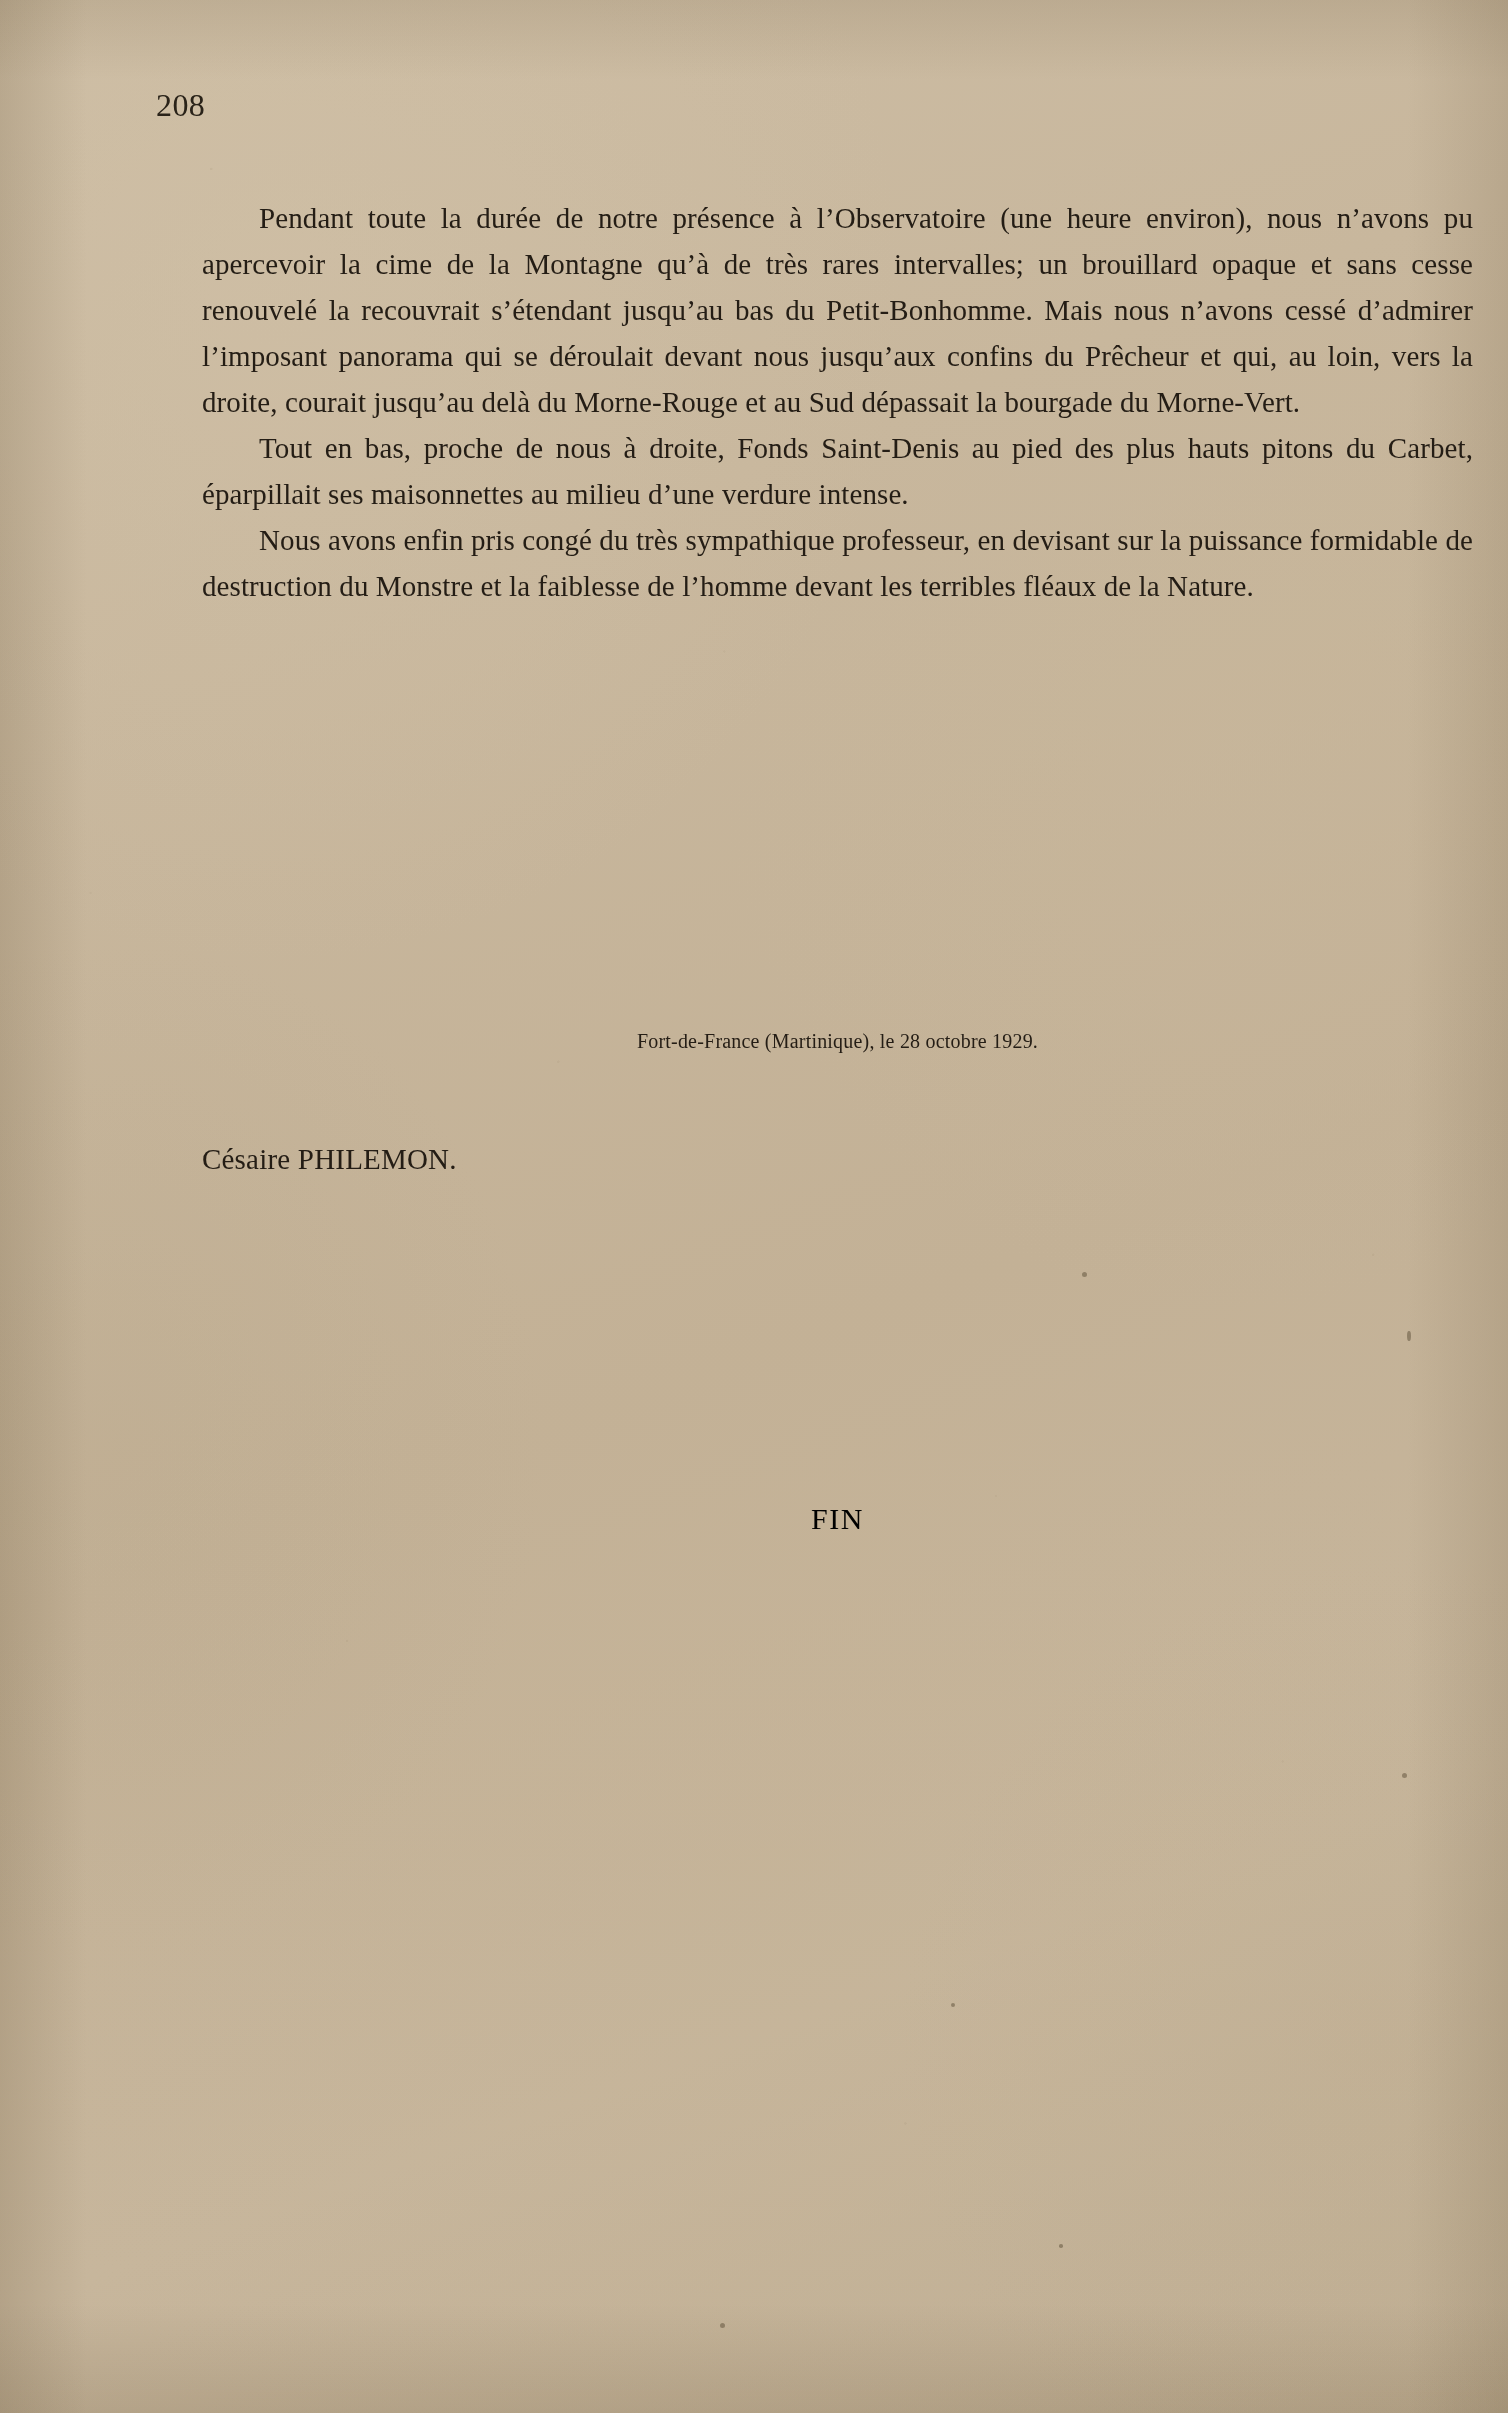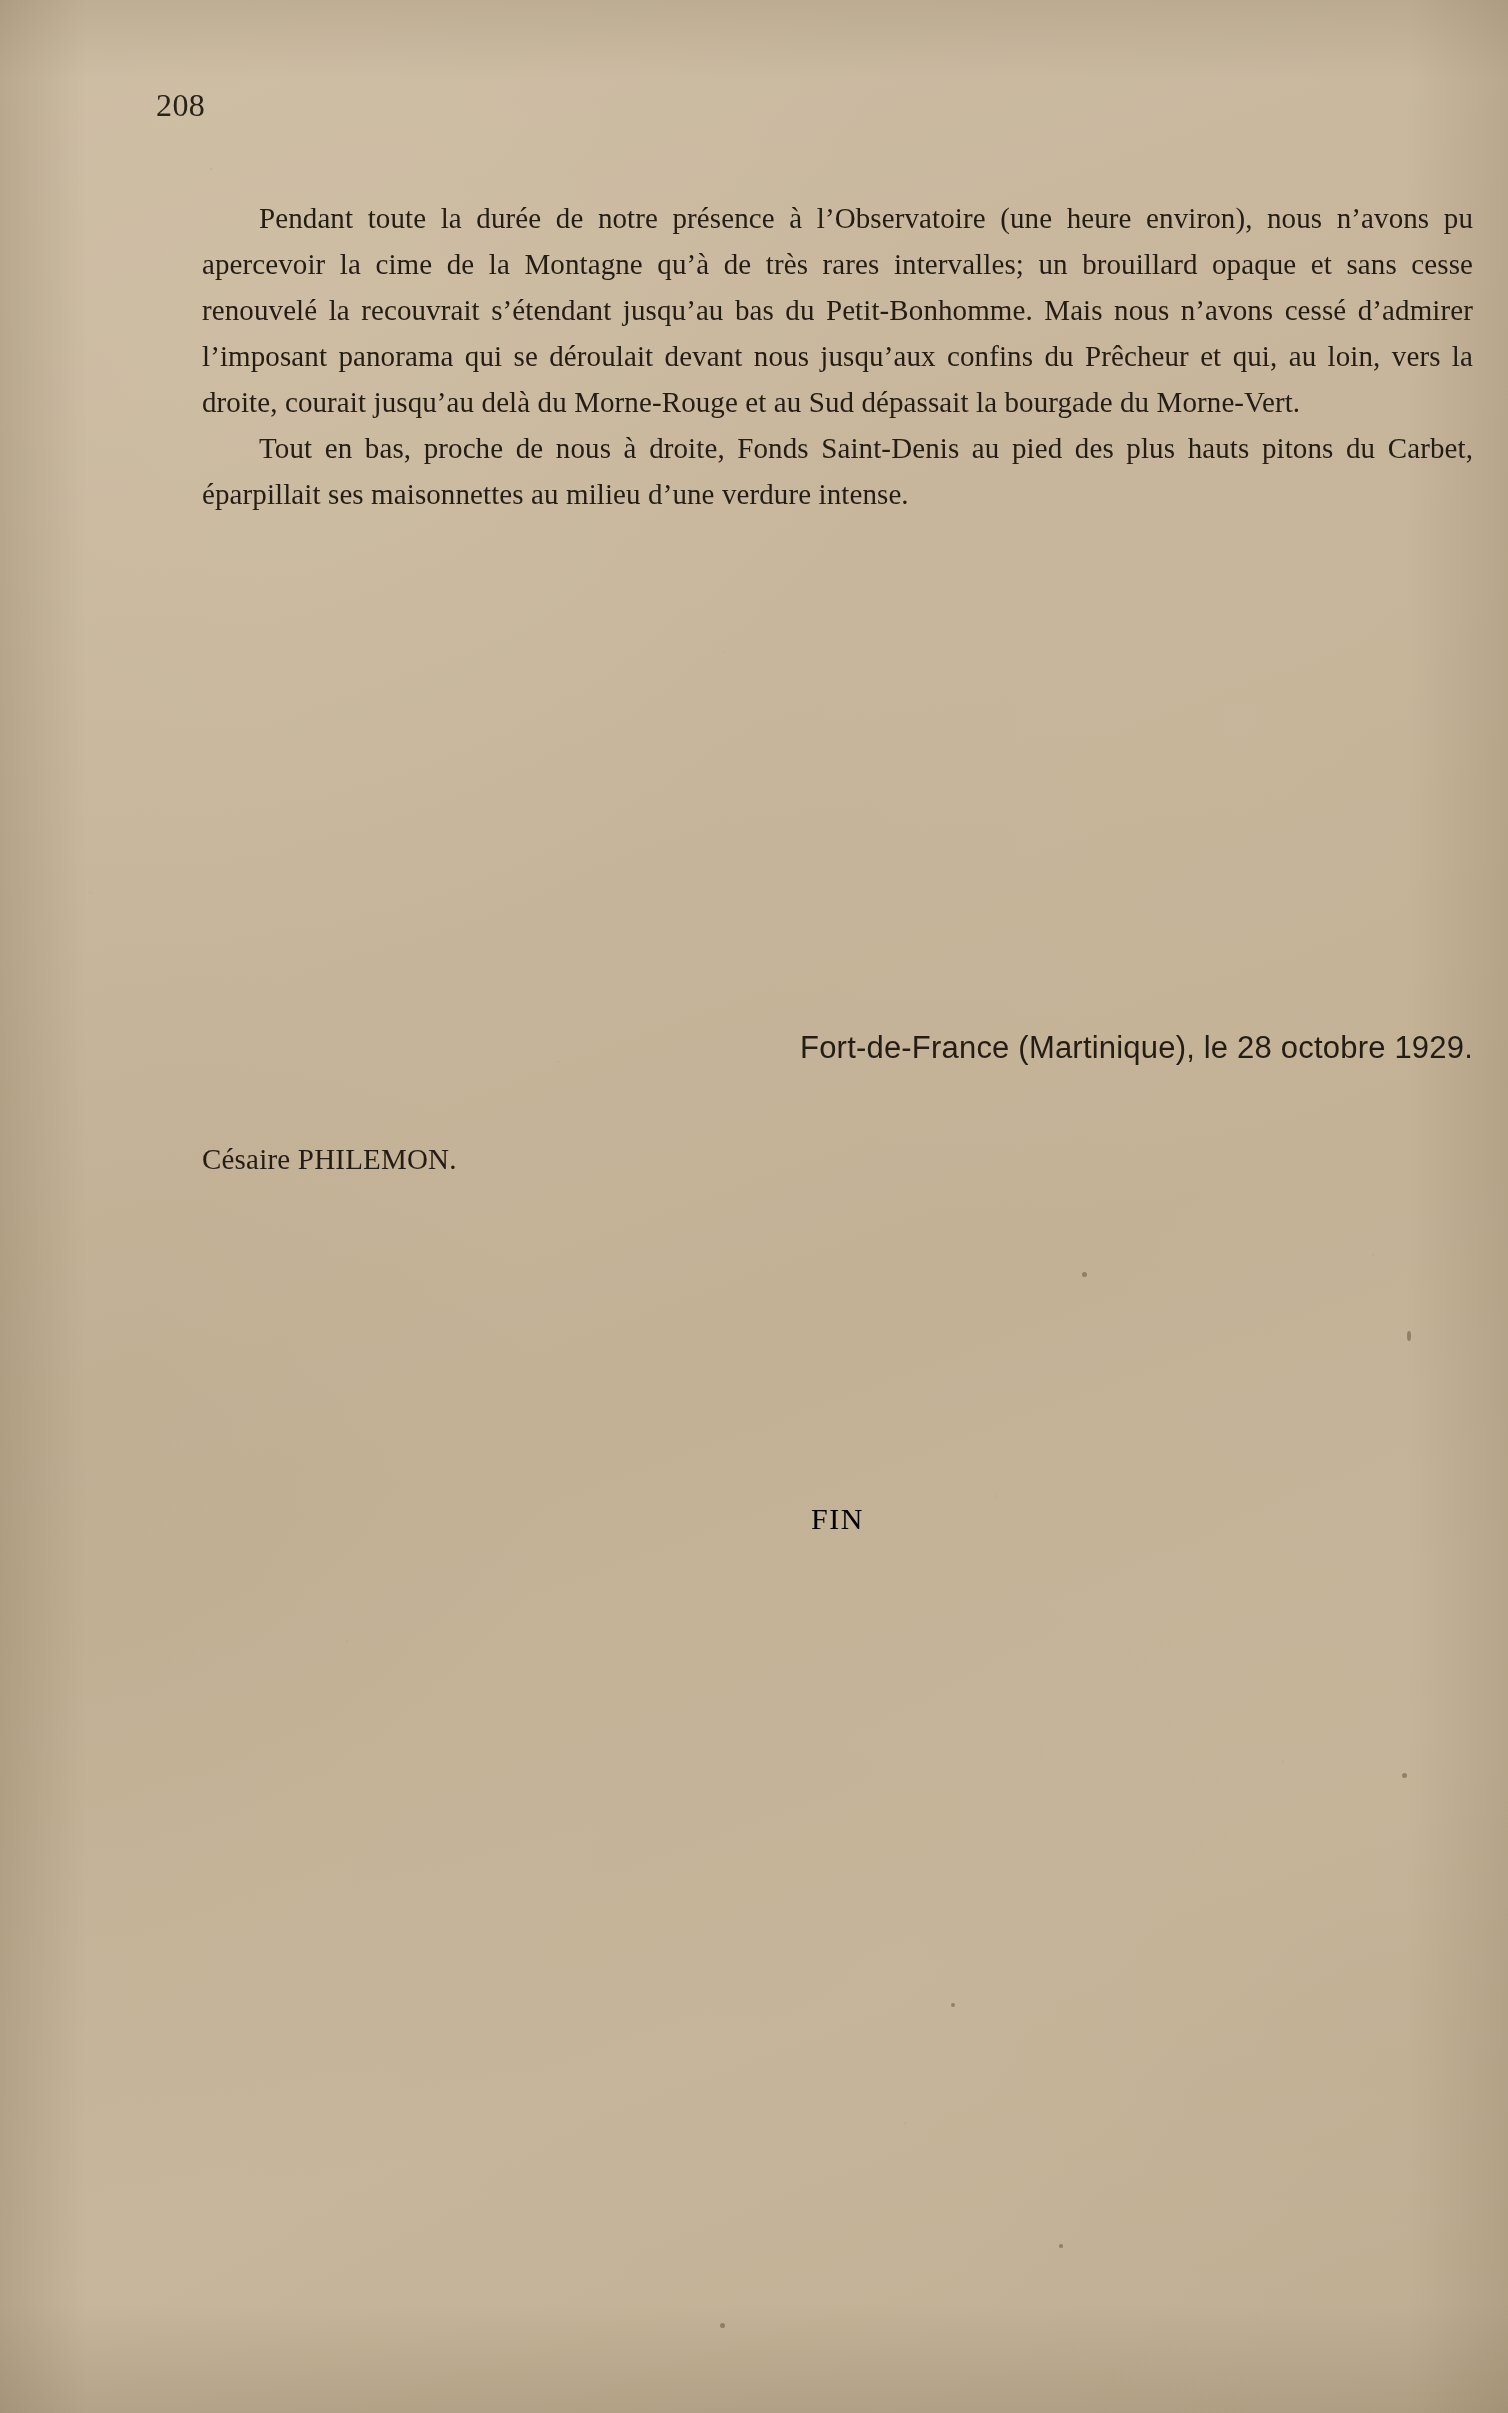--- a/index.html
+++ b/index.html
@@ -114,25 +114,25 @@
   }
   p.para + p.para {
     margin-top: 0;
   }
 
   .dateline {
     position: absolute;
     left: 0;
     top: 835px;
     width: 1271px;
-    text-align: right;
-    font-size: 31px;
+    text-align: center;
+    font-size: 20px;
     color: #241d15;
     letter-spacing: 0.2px;
-    font-family: Liberation Sans, sans-serif;
+    font-family: Liberation Serif, serif;
   }
   .signature {
     position: absolute;
     left: 0;
     top: 948px;
     width: 1271px;
     text-align: left;
     font-size: 29px;
     color: #241d15;
     letter-spacing: 0.2px;
@@ -168,20 +168,21 @@
 
 <div class="content">
 
   <div class="running-head">
     <div class="folio">208</div>
   </div>
 
   <div class="textblock">
     <p class="para">Pendant toute la durée de notre présence à l’Observatoire (une heure environ), nous n’avons pu apercevoir la cime de la Montagne qu’à de très rares intervalles; un brouillard opaque et sans cesse renouvelé la recouvrait s’étendant jusqu’au bas du Petit-Bonhomme. Mais nous n’avons cessé d’admirer l’imposant panorama qui se déroulait devant nous jusqu’aux confins du Prêcheur et qui, au loin, vers la droite, courait jusqu’au delà du Morne-Rouge et au Sud dépassait la bourgade du Morne-Vert.</p>
     <p class="para">Tout en bas, proche de nous à droite, Fonds Saint-Denis au pied des plus hauts pitons du Carbet, éparpillait ses maisonnettes au milieu d’une verdure intense.</p>
+    <p class="para">Nous avons enfin pris congé du très sympathique professeur, en devisant sur la puissance formidable de destruction du Monstre et la faiblesse de l’homme devant les terribles fléaux de la Nature.</p>
 
     <div class="dateline">Fort-de-France (Martinique), le 28 octobre 1929.</div>
     <div class="signature">Césaire PHILEMON.</div>
     <div class="end-mark">FIN</div>
   </div>
 
   <div class="speck" style="left:1082px;top:1272px;width:5.1px;height:5.1px;"></div>
   <div class="speck" style="left:1407px;top:1331px;width:3.6px;height:10.2px;"></div>
   <div class="speck" style="left:1402px;top:1773px;width:5.1px;height:5.1px;"></div>
   <div class="speck" style="left:951px;top:2003px;width:4.4px;height:4.4px;"></div>

